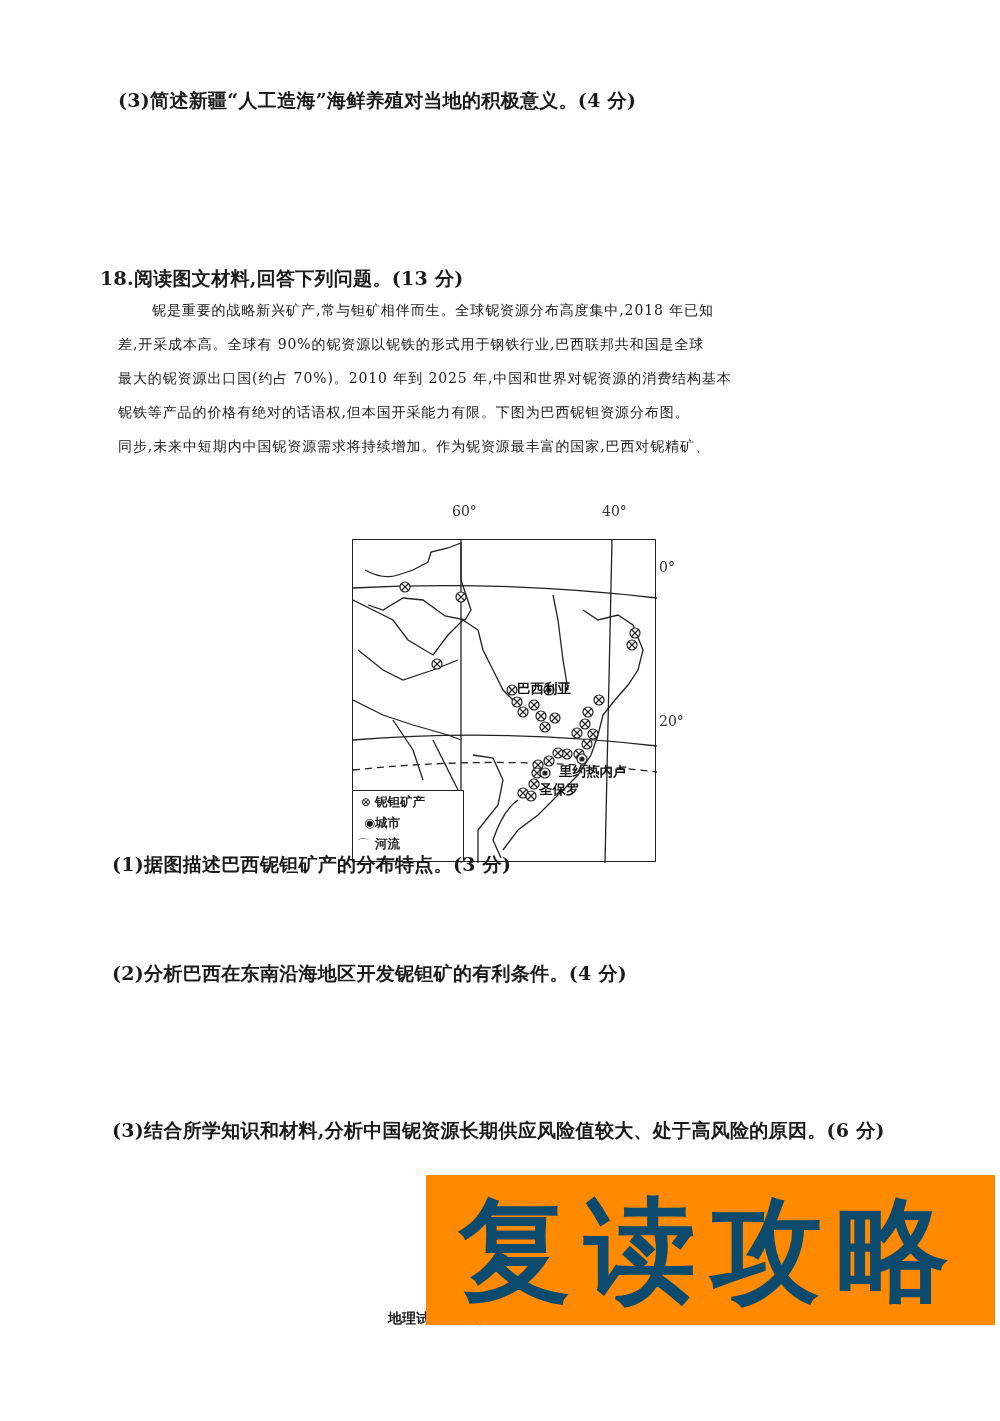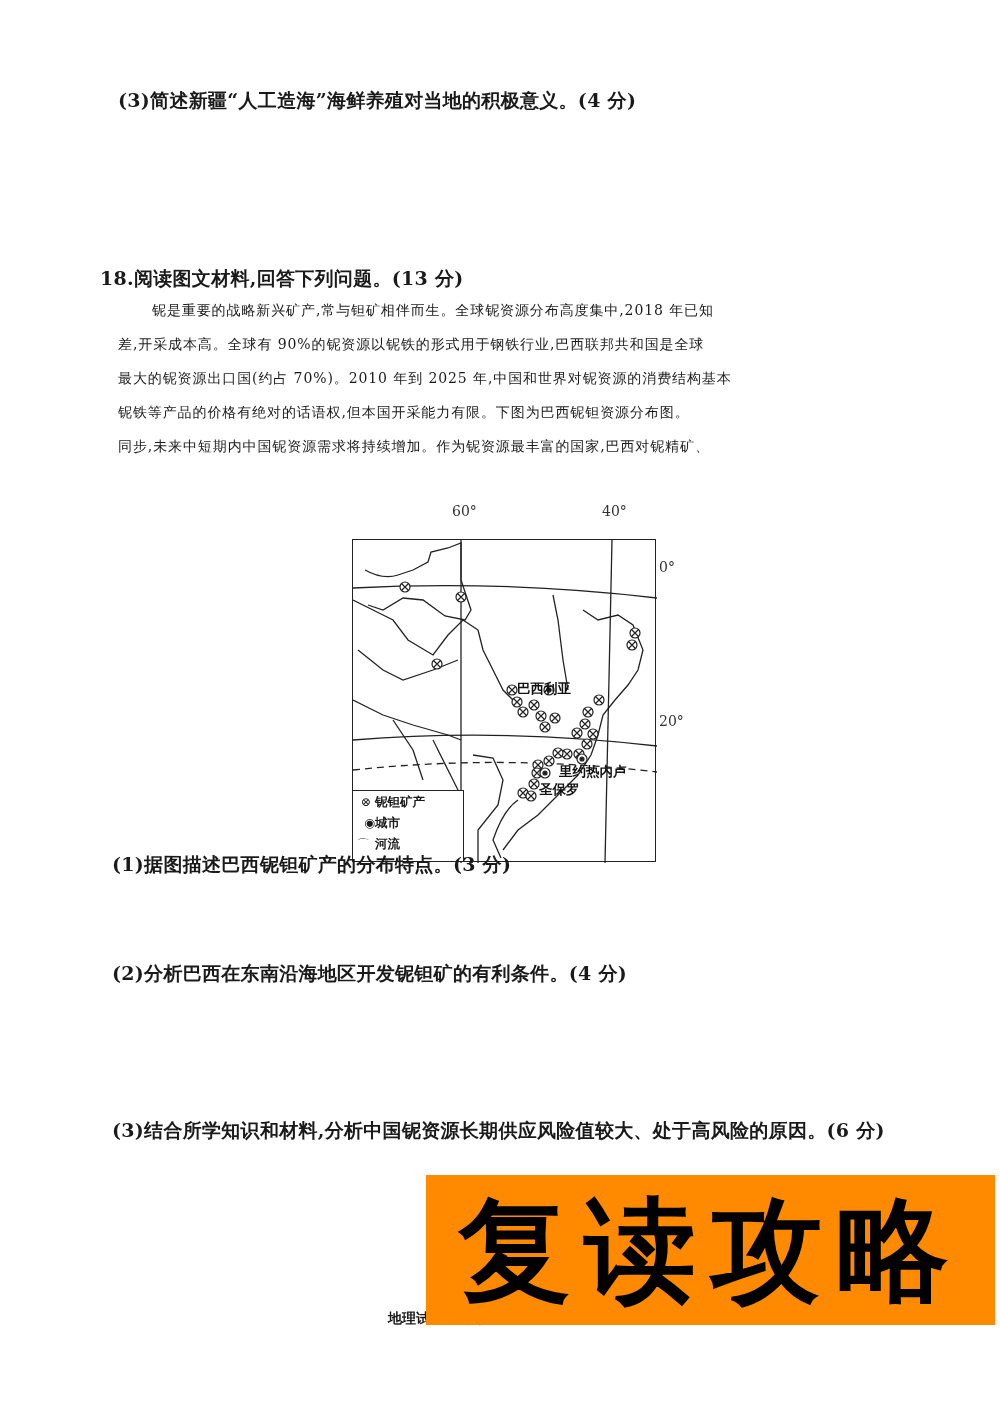--- a/index.html
+++ b/index.html
@@ -14,21 +14,21 @@
          border: 1.6px solid #222; box-sizing: border-box; margin-top: 24px; }
   .map svg { position: absolute; left: 0; top: 0; }
   .lbl { position: absolute; font-size: 14px; color: #333; }
   .city-lbl { position: absolute; font-size: 13.5px; font-weight: bold; white-space: nowrap; color: #111; }
   .legend { position: absolute; left: 0; bottom: 0; width: 110px; height: 70px;
             border-top: 1.4px solid #222; border-right: 1.4px solid #222; background: #fff; }
   .legend-row { position: absolute; left: 4px; font-size: 12.5px; white-space: nowrap; font-weight: bold; }
   .legend-row .sym { display: inline-block; width: 18px; font-weight: normal; }
   .banner { position: absolute; left: 426px; top: 1175px; width: 569px; height: 150px;
             background: #ff8a00; display: flex; align-items: center; justify-content: center; }
-  .banner span { color: #000000; font-family: "DejaVu Sans", "Liberation Sans", sans-serif;
+  .banner span { color: #0c4a6e; font-family: "DejaVu Sans", "Liberation Sans", sans-serif;
                  font-weight: bold; font-size: 112px; letter-spacing: 14px; line-height: 1; }
   .footer { position: absolute; left: 388px; top: 1310px; font-size: 14px; font-weight: bold;
             white-space: nowrap; }
 </style>
 </head>
 <body>
 
 <div class="abs q" style="left:118px; top:88px;">(3)简述新疆“人工造海”海鲜养殖对当地的积极意义。(4 分)</div>
 
 <div class="abs q" style="left:100px; top:266px;">18.阅读图文材料,回答下列问题。(13 分)</div>

